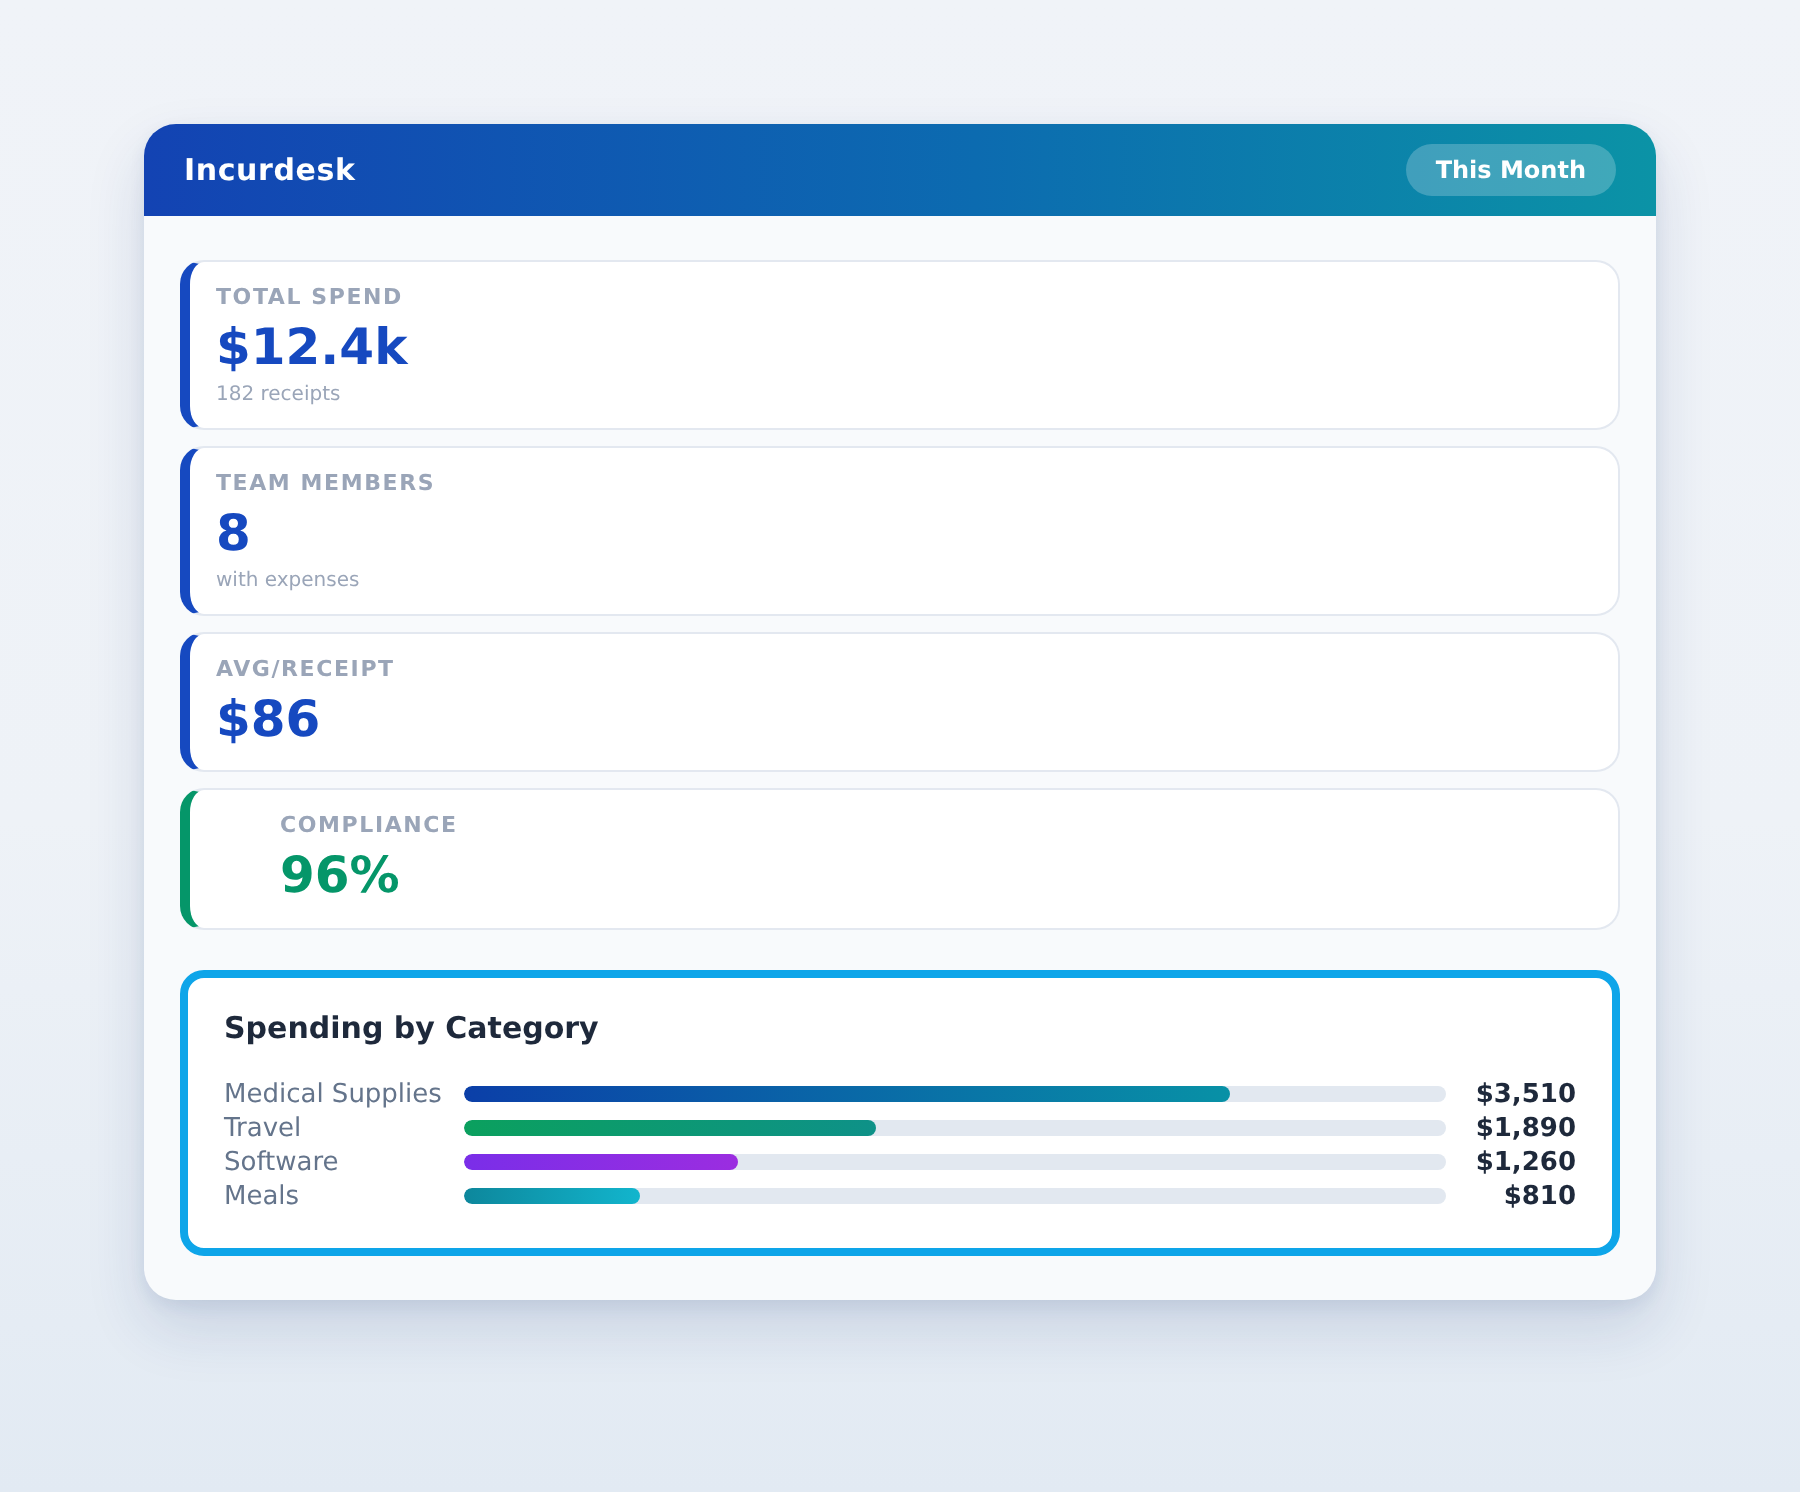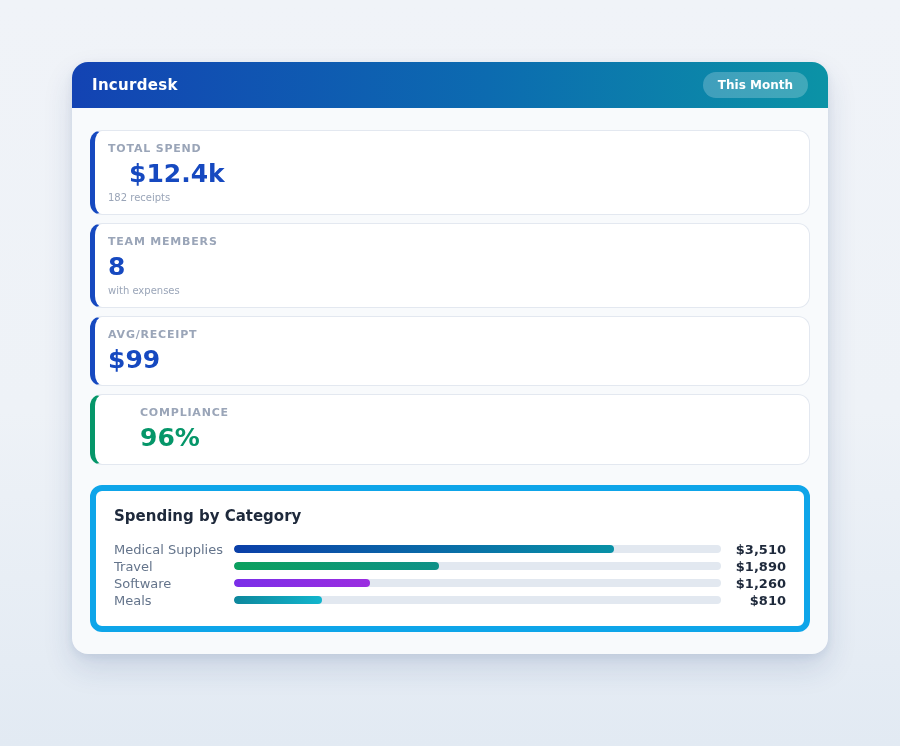--- a/index.html
+++ b/index.html
@@ -70,21 +70,21 @@
     line-height: 1.15;
   }
   .stat-sub {
     font-size: 10px;
     color: #9aa5b8;
     margin-top: 3px;
   }
   .category-card {
     margin-top: 20px;
     background: #ffffff;
-    border: 6px solid #0ea5e9;
+    border: 4px solid #0ea5e9;
     border-radius: 12px;
     padding: 16px 18px 18px 18px;
   }
   .category-title {
     font-size: 15px;
     font-weight: bold;
     color: #1e293b;
     margin-bottom: 16px;
   }
   .cat-rows { display: flex; flex-direction: column; gap: 1px; }
@@ -126,31 +126,31 @@
 <div class="panel">
   <div class="app-header">
     <div class="app-title">Incurdesk</div>
     <button class="period-badge">This Month</button>
   </div>
 
   <div class="panel-body">
     <div class="stats" id="stats">
         <div class="stat-card" style="border-left-color: rgb(22, 73, 192);">
           <div class="stat-label">TOTAL SPEND</div>
-          <div class="stat-value" style="color: rgb(22, 73, 192); margin-left: 21px;">$12.4k</div>
+          <div class="stat-value" style="color: rgb(22, 73, 192);">$12.4k</div>
           <div class="stat-sub">182 receipts</div>
         </div>
         <div class="stat-card" style="border-left-color: rgb(22, 73, 192);">
           <div class="stat-label">TEAM MEMBERS</div>
           <div class="stat-value" style="color: rgb(22, 73, 192);">8</div>
           <div class="stat-sub">with expenses</div>
         </div>
         <div class="stat-card" style="border-left-color: rgb(22, 73, 192);">
           <div class="stat-label">AVG/RECEIPT</div>
-          <div class="stat-value" style="color: rgb(22, 73, 192);">$99</div>
+          <div class="stat-value" style="color: rgb(22, 73, 192);">$86</div>
         </div>
         <div class="stat-card" style="border-left-color: rgb(5, 150, 105); padding-left: 45px;">
           <div class="stat-label">COMPLIANCE</div>
           <div class="stat-value" style="color: rgb(5, 150, 105);">96%</div>
         </div>
       </div>
 
     <div class="category-card">
       <div class="category-title">Spending by Category</div>
       <div class="cat-rows" id="cat-rows">

